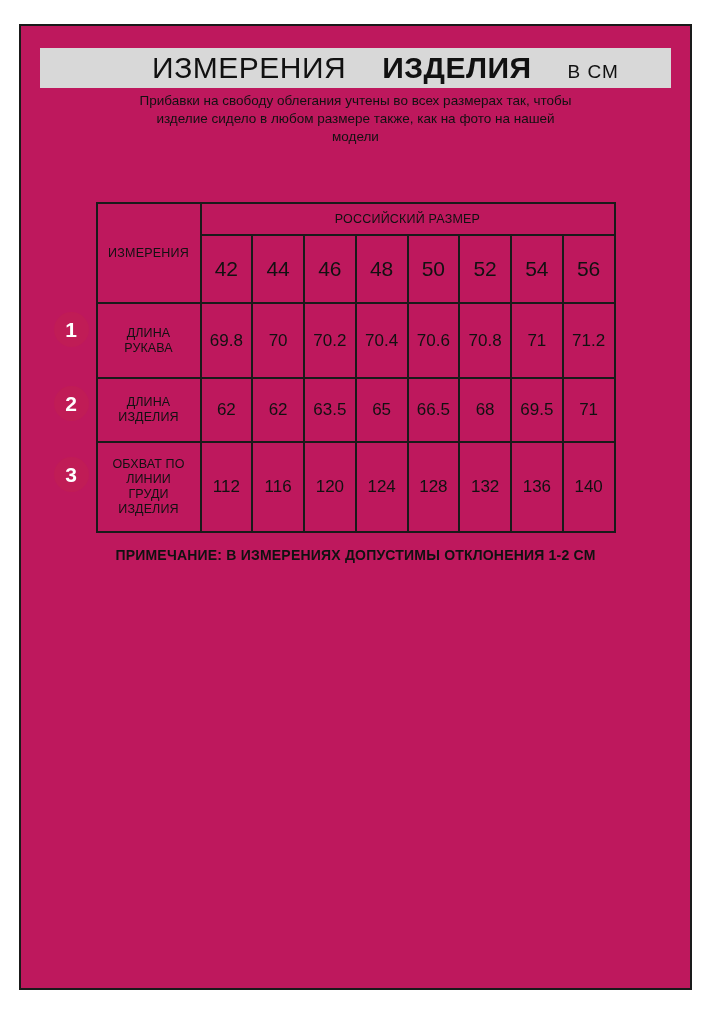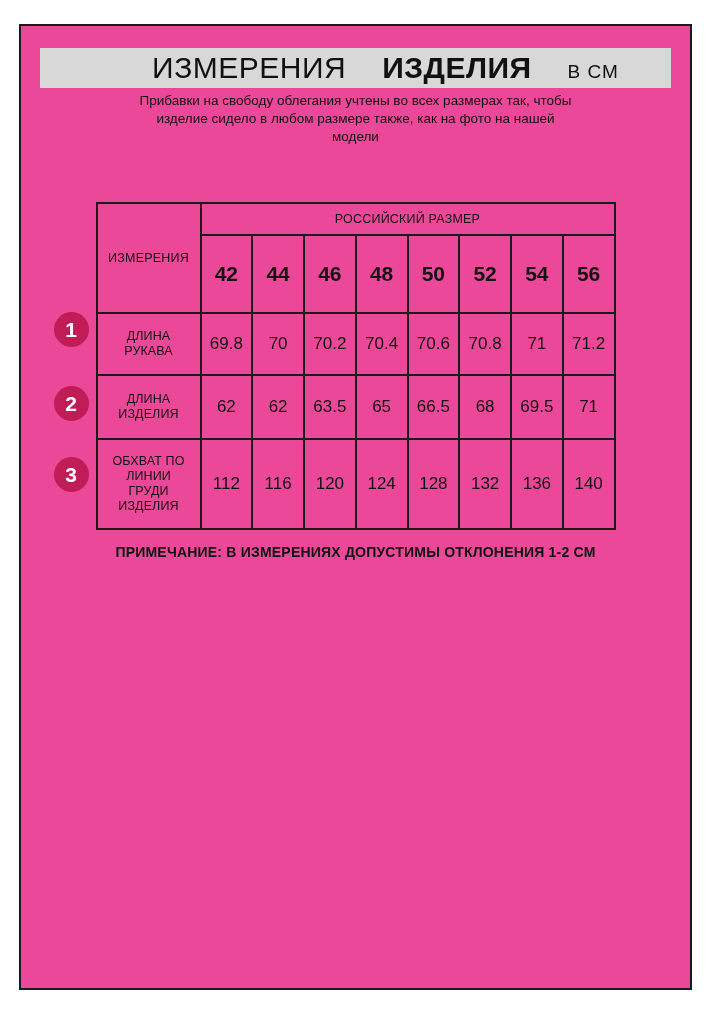--- a/index.html
+++ b/index.html
@@ -9,21 +9,21 @@
     --text:#111111;
   }
   *{box-sizing:border-box;}
   html,body{margin:0;padding:0;}
   body{
     width:725px;height:1024px;background:#ffffff;position:relative;
     font-family:"Liberation Sans","DejaVu Sans",sans-serif;color:var(--text);
   }
   .page-frame{
     position:absolute;left:19px;top:24px;width:673px;height:966px;
-    border:2px solid var(--border);background:#ec4899;overflow:visible;
+    border:2px solid var(--border);background:#be185d;overflow:visible;
   }
   .title-bar{
     margin:22px 19px 0;height:40px;background:var(--bar-bg);
     display:flex;align-items:center;justify-content:center;
   }
   .title-inner{display:flex;align-items:baseline;gap:36px;transform:translateX(30px);}
   .title-word-regular{font-size:30px;font-weight:400;letter-spacing:.5px;}
   .title-word-bold{font-size:30px;font-weight:700;letter-spacing:.5px;}
   .title-unit{font-size:19px;font-weight:400;letter-spacing:1px;}
   .article{{text-align:center;}text-align:center;font-size:21px;margin-top:13px;line-height:24px;}
@@ -32,24 +32,24 @@
     white-space:pre-line;
   }
   .table-zone{position:relative;width:520px;margin:56px auto 0;}
   table{border-collapse:collapse;width:520px;table-layout:fixed;}
   th,td{
     border:2px solid var(--border);text-align:center;vertical-align:middle;
     padding:8px;overflow:hidden;
   }
   th.corner{width:104px;font-weight:400;font-size:12.5px;letter-spacing:.2px;}
   th.group{height:22px;font-weight:400;font-size:12.5px;letter-spacing:.2px;}
-  th.size{height:78px;font-size:21px;font-weight:700;border-radius:20px;}
+  th.size{height:68px;font-size:21px;font-weight:400;border-radius:20px;}
   td.label{font-size:12.5px;line-height:15px;white-space:pre-line;letter-spacing:.1px;}
   td.val{font-size:17px;}
-  tbody tr:nth-child(1) td{height:62px;}
+  tbody tr:nth-child(1) td{height:75px;}
   tbody tr:nth-child(2) td{height:64px;}
   tbody tr:nth-child(3) td{height:90px;}
   #circles{position:absolute;left:0;top:0;width:0;height:0;}
   .circle{
     position:absolute;left:-42px;width:35px;height:35px;border-radius:50%;
     background:var(--accent);color:#fff;display:flex;align-items:center;
     justify-content:center;font-size:21px;font-weight:700;line-height:1;
   }
   .note{text-align:center;font-weight:700;font-size:14px;margin:14px 0 0;letter-spacing:.2px;}
 </style>

